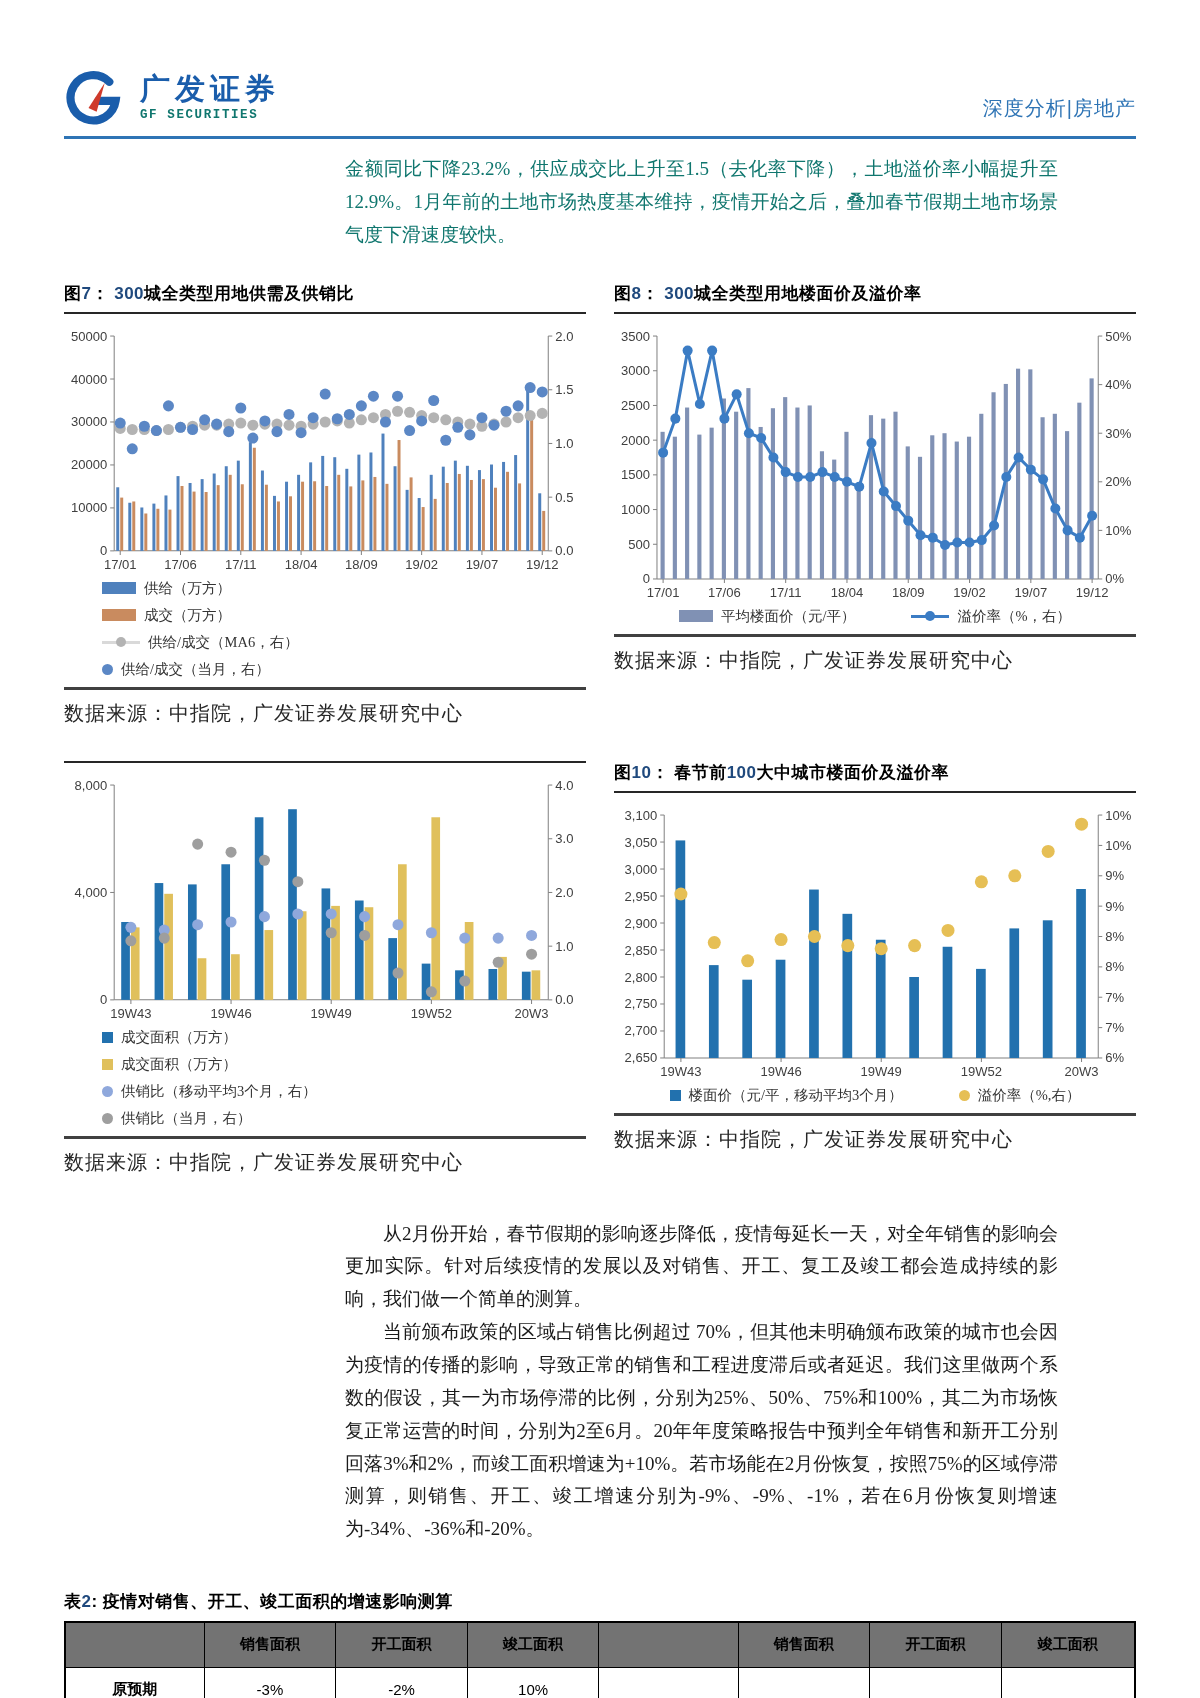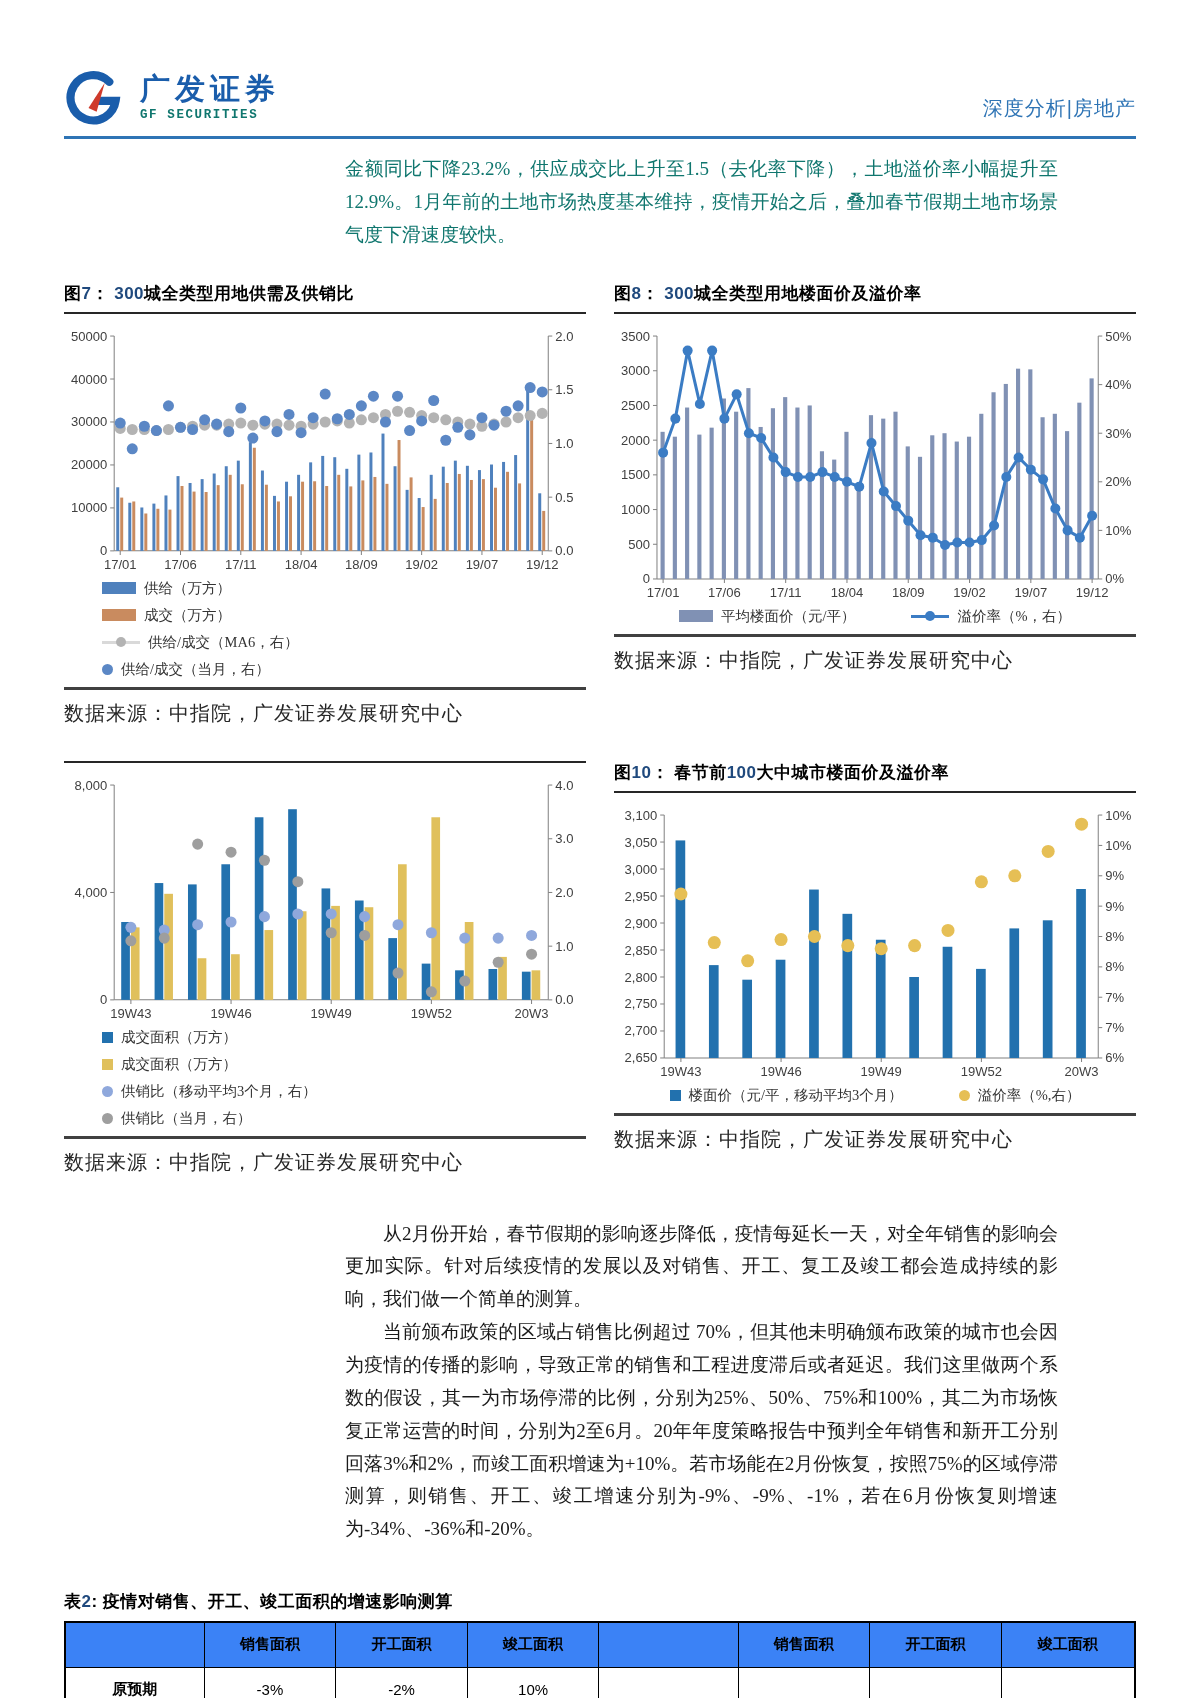--- a/index.html
+++ b/index.html
@@ -38,21 +38,21 @@
   .mk-linedot .l { position:absolute; left:0; right:0; top:5px; height:3px; }
   .mk-linedot .d { position:absolute; left:14px; top:1px; width:10px; height:10px; border-radius:50%; }
   .fig-rule-bottom { border-top:3px solid #404040; margin:4px 0 10px 0; }
   .source { font-family:"Liberation Serif", serif; font-size:20px; color:#262626; letter-spacing:1px; }
 
   
   .table-section { margin:44px 64px 0 64px; }
   .table-title { font-size:17px; font-weight:bold; color:#000; margin-bottom:8px; letter-spacing:0.5px; }
   table.impact { width:100%; border-collapse:collapse; border:2px solid #000; }
   table.impact th, table.impact td { border:1.5px solid #000; height:45px; text-align:center; font-size:15px; vertical-align:middle; }
-  table.impact thead th { background:#3b82f6; font-weight:bold; }
+  table.impact thead th { background:#737373; font-weight:bold; }
   table.impact td.rowhead { font-weight:bold; }
 
   
   .footer { position:absolute; left:64px; right:64px; top:1586px; }
   .footer-rule { height:3px; background:#2aa0dc; }
   .footer-texts { display:flex; justify-content:space-between; margin-top:7px; font-size:17px; color:#1e5fa8; }
   .footer-page { text-align:center; margin-top:10px; font-size:17px; font-weight:bold; color:#1e5fa8; }
 </style>
 </head>
 <body>

